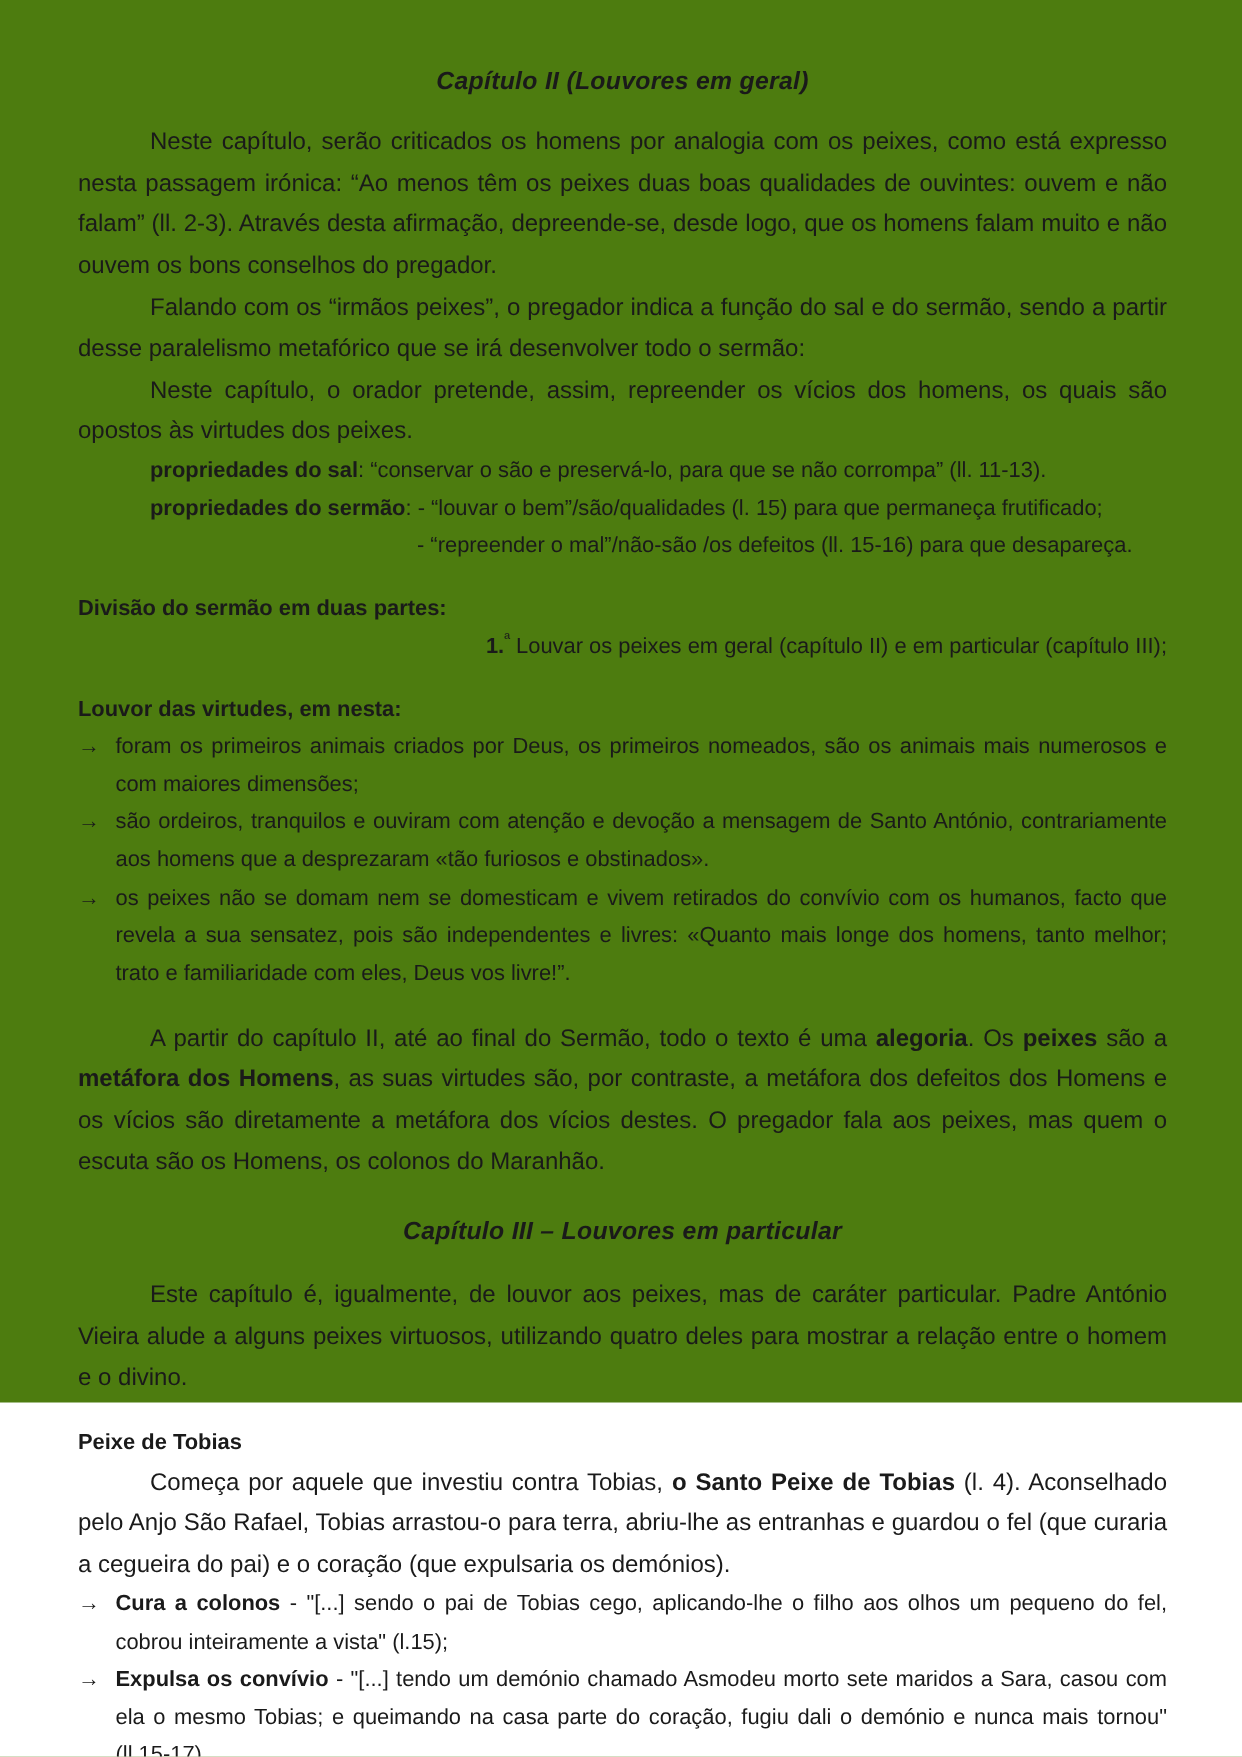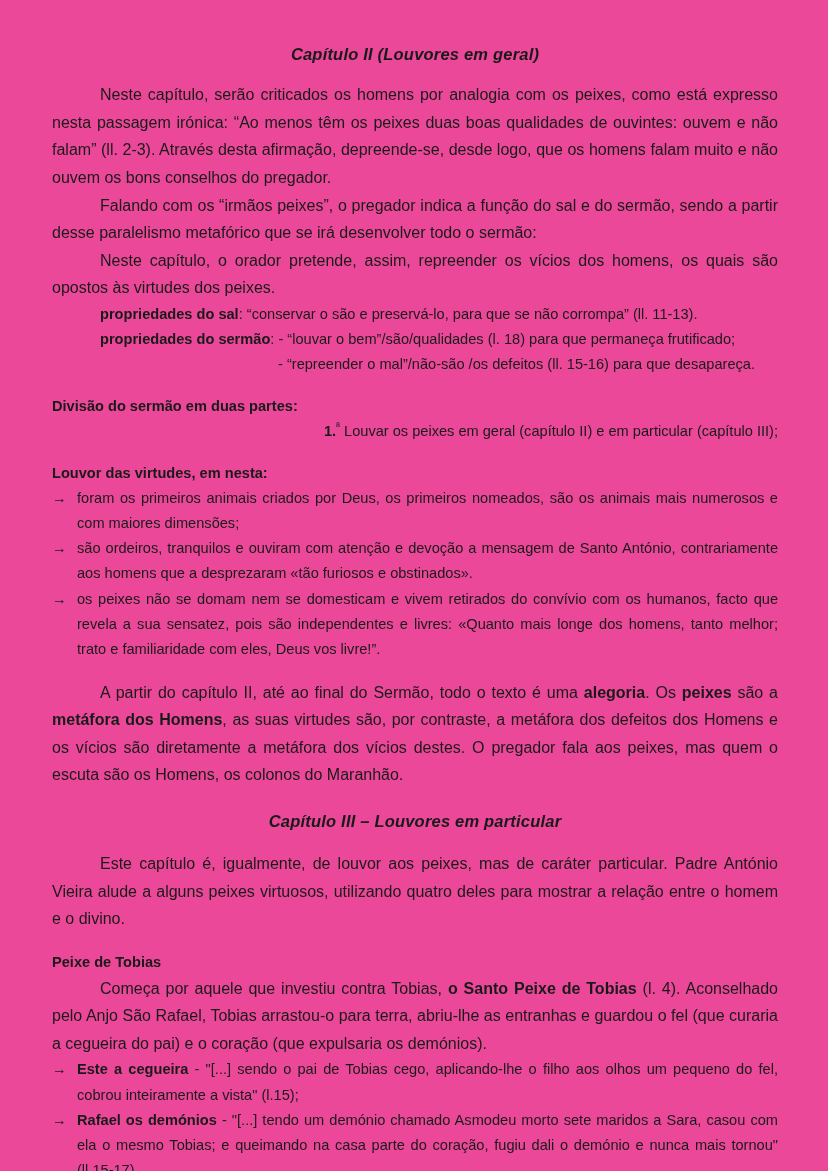--- a/index.html
+++ b/index.html
@@ -9,24 +9,24 @@
   }
   body {
     width: 828px;
     height: 1171px;
     font-family: "Liberation Sans", sans-serif;
     color: #1a1a1a;
     overflow: hidden;
   }
   .page {
     width: 828px;
-    height: 1171px;
+    height: 935px;
     box-sizing: border-box;
     padding: 44px 50px 0 52px;
-    background: #ec4899;
+    background: #4d7c0f;
     position: relative;
   }
   .chapter-title {
     text-align: center;
     font-weight: bold;
     font-style: italic;
     font-size: 16.5px;
     letter-spacing: 0.2px;
     margin: 0 0 16px 0;
     line-height: 1.3;
@@ -108,21 +108,21 @@
   <h1 class="chapter-title">Capítulo II (Louvores em geral)</h1>
 
   <p class="body indent">Neste capítulo, serão criticados os homens por analogia com os peixes, como está expresso nesta passagem irónica: “Ao menos têm os peixes duas boas qualidades de ouvintes: ouvem e não falam” (ll. 2-3). Através desta afirmação, depreende-se, desde logo, que os homens falam muito e não ouvem os bons conselhos do pregador.</p>
 
   <p class="body indent">Falando com os “irmãos peixes”, o pregador indica a função do sal e do sermão, sendo a partir desse paralelismo metafórico que se irá desenvolver todo o sermão:</p>
 
   <p class="body indent">Neste capítulo, o orador pretende, assim, repreender os vícios dos homens, os quais são opostos às virtudes dos peixes.</p>
 
   <div class="prop-line"><b>propriedades do sal</b><span>: “conservar o são e preservá-lo, para que se não corrompa” (ll. 11-13).</span></div>
 
-  <div class="prop-line"><b>propriedades do sermão</b><span>: - “louvar o bem”/são/qualidades (l. 18) para que permaneça frutificado;</span></div>
+  <div class="prop-line"><b>propriedades do sermão</b><span>: - “louvar o bem”/são/qualidades (l. 15) para que permaneça frutificado;</span></div>
 
   <div class="prop-line deep">- “repreender o mal”/não-são /os defeitos (ll. 15-16) para que desapareça.</div>
 
   <div class="spacer-md"></div>
 
   <div class="section-head">Divisão do sermão em duas partes:</div>
 
   <div class="numbered-line"><span class="num">1.</span><sup class="ord">ª</sup><span> Louvar os peixes em geral (capítulo II) e em particular (capítulo III);</span></div>
 
 
@@ -144,21 +144,21 @@
 
   <p class="body indent">Este capítulo é, igualmente, de louvor aos peixes, mas de caráter particular. Padre António Vieira alude a alguns peixes virtuosos, utilizando quatro deles para mostrar a relação entre o homem e o divino.</p>
 
   <div class="spacer-md"></div>
 
   <div class="section-head">Peixe de Tobias</div>
 
   <p class="body indent"><span>Começa por aquele que investiu contra Tobias, </span><b>o Santo Peixe de Tobias</b><span> (l. 4). Aconselhado pelo Anjo São Rafael, Tobias arrastou-o para terra, abriu-lhe as entranhas e guardou o fel (que curaria a cegueira do pai) e o coração (que expulsaria os demónios).</span></p>
 
   <ul class="arrows">
-    <li><span class="arrow">→</span><b>Este a cegueira</b><span> - "[...] sendo o pai de Tobias cego, aplicando-lhe o filho aos olhos um pequeno do fel, cobrou inteiramente a vista" (l.15);</span></li>
-    <li><span class="arrow">→</span><b>Rafael os demónios</b><span> - "[...] tendo um demónio chamado Asmodeu morto sete maridos a Sara, casou com ela o mesmo Tobias; e queimando na casa parte do coração, fugiu dali o demónio e nunca mais tornou" (ll.15-17).</span></li>
+    <li><span class="arrow">→</span><b>Cura a colonos</b><span> - "[...] sendo o pai de Tobias cego, aplicando-lhe o filho aos olhos um pequeno do fel, cobrou inteiramente a vista" (l.15);</span></li>
+    <li><span class="arrow">→</span><b>Expulsa os convívio</b><span> - "[...] tendo um demónio chamado Asmodeu morto sete maridos a Sara, casou com ela o mesmo Tobias; e queimando na casa parte do coração, fugiu dali o demónio e nunca mais tornou" (ll.15-17).</span></li>
   </ul>
 
   <div class="spacer-md"></div>
 
   <p class="body indent">Na sequência desta narrativa, vem a de Santo António que, tal como este peixe, também tinha o poder de curar a cegueira aos hereges e de afastar os maus espíritos. É interessante a comparação e, ao mesmo tempo, a imagem que nos é apresentada no excerto “Certo que se a este peixe o vestiram de burel e o atarem com uma corda, parecia um retrato marítimo de Santo António”- (ll.20-21).</p>
 
 </div>
 
 </body></html>

